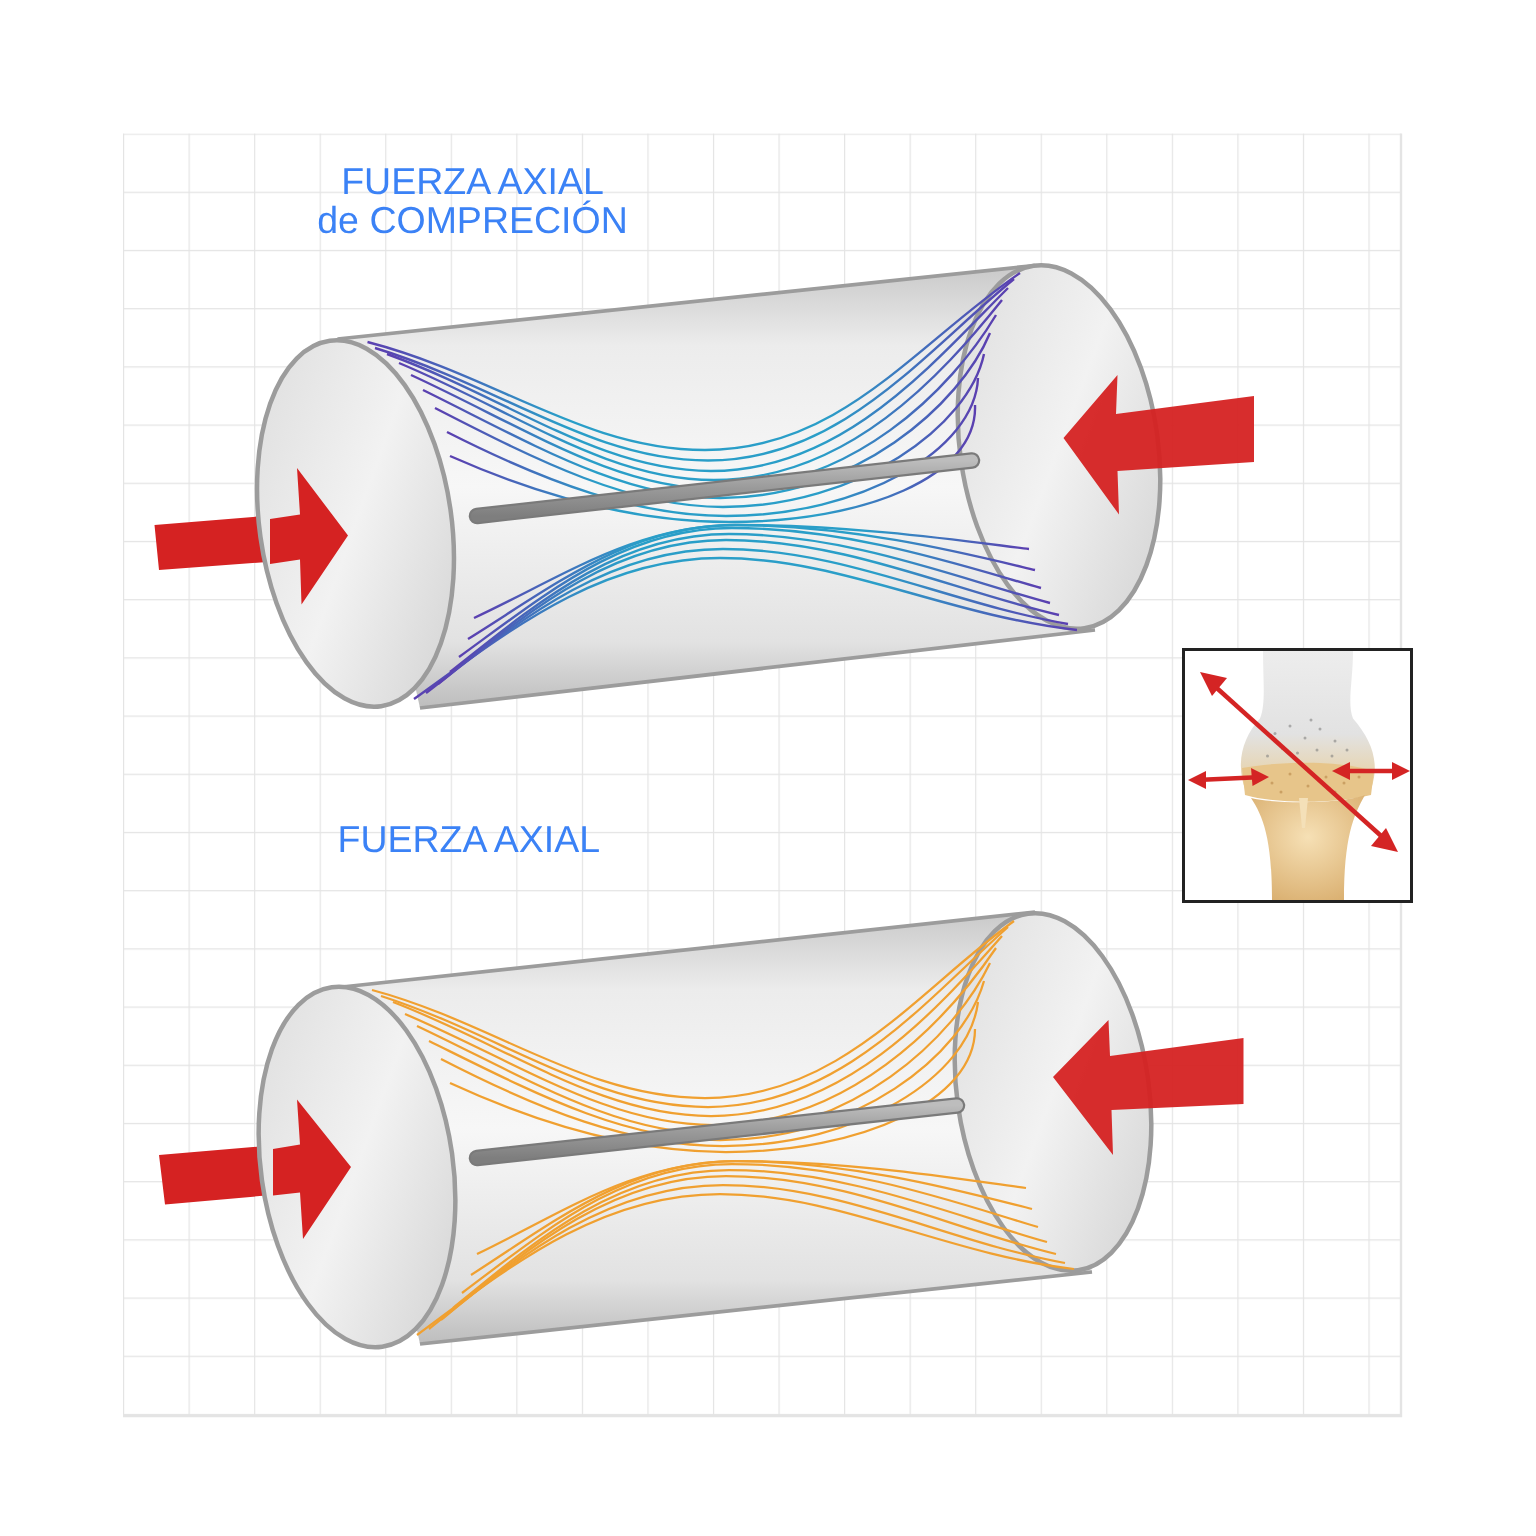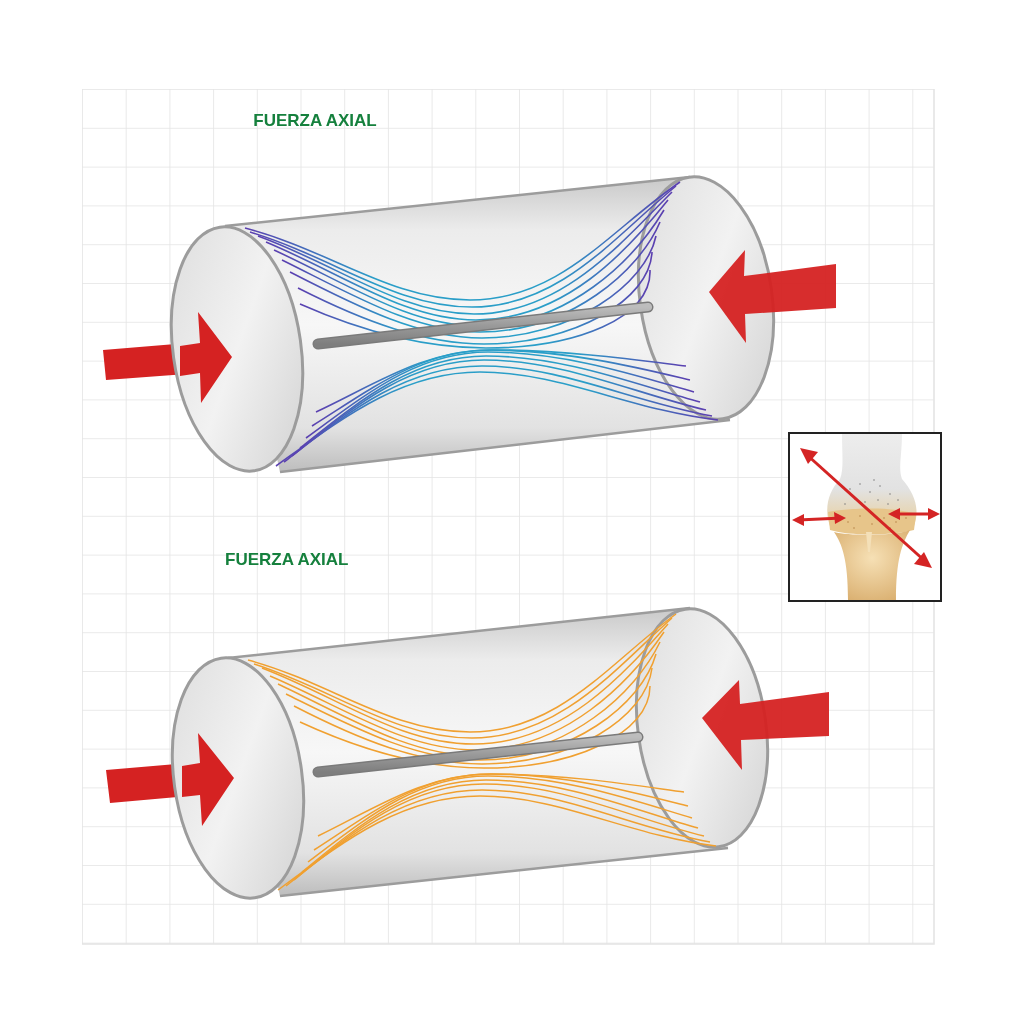--- a/index.html
+++ b/index.html
@@ -1,18 +1,18 @@
 <!DOCTYPE html>
 <html><head>
 <meta charset="utf-8">
 <style>
   html, body { margin: 0; padding: 0; background: #ffffff; }
   body { width: 1024px; height: 1024px; position: relative; overflow: hidden; font-family: "Liberation Sans", "DejaVu Sans", sans-serif; }
   #stage { position: absolute; left: 0; top: 0; width: 1024px; height: 1024px; }
-  .label { position: absolute; font-weight: bold; color: #15803d; font-size: 17px; line-height: 26px; text-align: center; font-family: "Liberation Sans", sans-serif; }
+  .label { position: absolute; font-weight: normal; color: #3b82f6; font-size: 25px; line-height: 26px; text-align: center; font-family: "Liberation Sans", sans-serif; }
   .label .l1, .label .l2 { display: block; white-space: nowrap; }
   #label-top { left: 205px; top: 108px; width: 220px; }
   #label-bottom { left: 205px; top: 547px; width: 220px; }
   #label-bottom .l1 { text-align: left; padding-left: 20px; }
   #label-bottom .l2 { text-align: left; padding-left: 22px; }
   #inset { position: absolute; left: 788px; top: 432px; width: 154px; height: 170px; border: 2px solid #222; background: #fff; box-sizing: border-box; overflow: hidden; }
 </style>
 </head>
 <body>
 
@@ -147,20 +147,21 @@
       <polygon points="182,766 200,763 198,733 234,778 202,826 200,795 182,797" fill="#d52222"></polygon>
     </g>
     <g>
       <polygon points="829,692 829,736 741,740 742,770 702,718 739,680 740,704" fill="#d52222" opacity="0.95"></polygon>
     </g>
   </g>
 </svg>
 
 <div id="label-top" class="label">
   <span class="l1">FUERZA AXIAL</span>
+  <span class="l2">de COMPRECIÓN</span>
 </div>
 
 <div id="label-bottom" class="label">
   <span class="l1">FUERZA AXIAL</span>
 </div>
 
 <div id="inset">
   <svg width="150" height="166" viewBox="0 0 150 166">
 
     <path d="M52,0 L112,0 C112,20 108,35 112,45 C125,60 130,75 124,92 L40,92 C34,75 38,58 50,45 C54,35 52,20 52,0 Z" fill="url(#boneTop)"></path>

